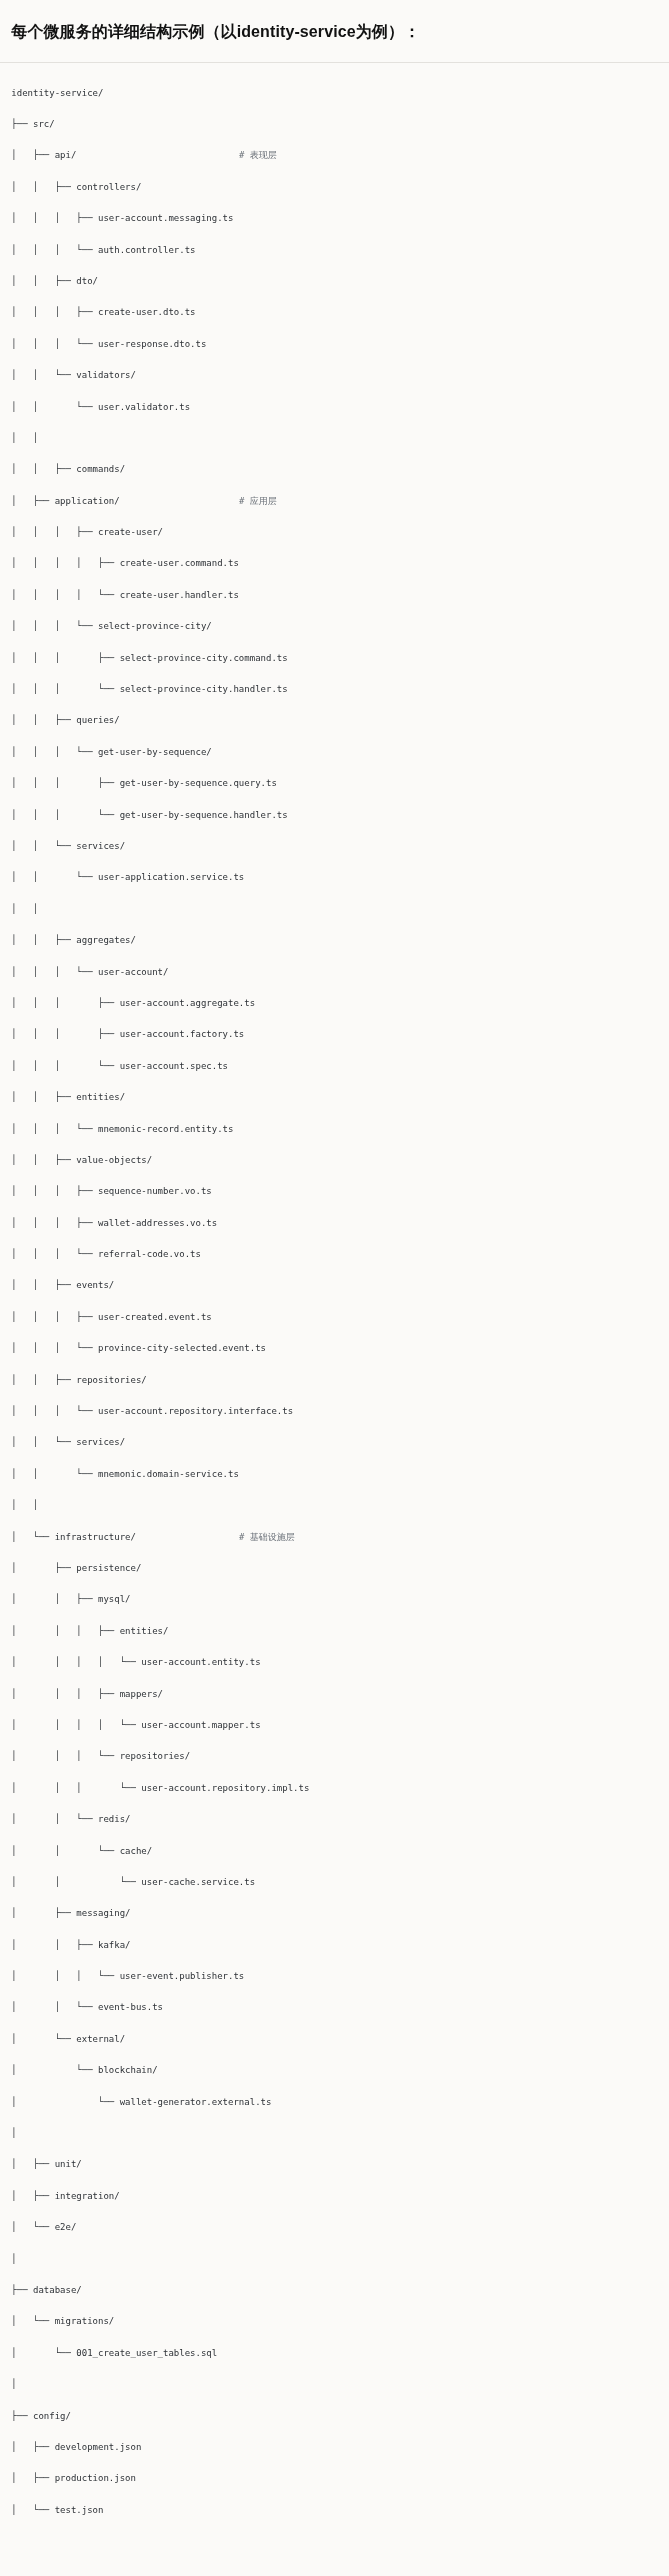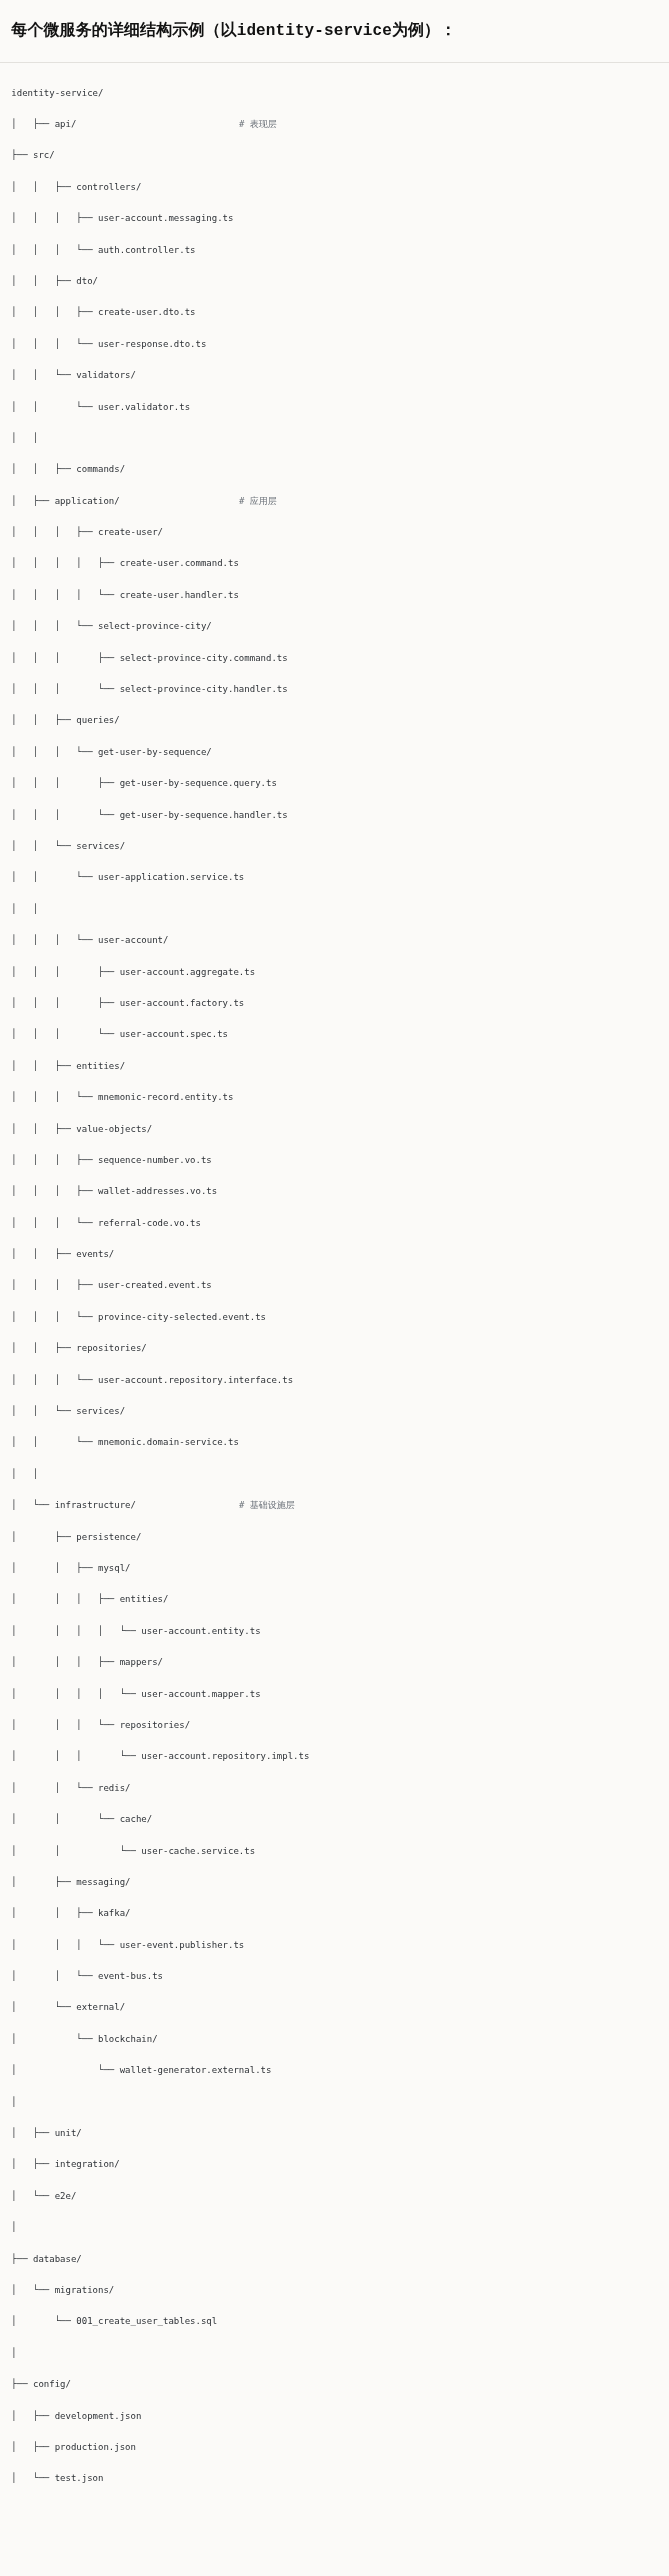--- a/index.html
+++ b/index.html
@@ -14,21 +14,21 @@
     -webkit-font-smoothing: antialiased;
   }
   .page {
     width: 669px;
     box-sizing: border-box;
     background: #fbfaf8;
   }
 
   
   .doc-heading {
-    font-family: Liberation Mono, monospace;
+    font-family: Liberation Sans, sans-serif;
     font-weight: bold;
     font-size: 16px;
     line-height: 1.35;
     color: #111111;
     padding: 10px 11.3px 8.8px 11.3px;
     letter-spacing: 0.1px;
   }
   .rule {
     border: 0;
     border-top: 0.6px solid #e3e1dd;
@@ -62,22 +62,22 @@
 <body>
 
 <div class="page">
 
   <h1 class="doc-heading">每个微服务的详细结构示例（以identity-service为例）：</h1>
 
   <hr class="rule">
 
   <div class="tree-block">
     <pre class="tree" id="tree-out"><span class="row"><span>identity-service/</span></span>
+<span class="row"><span>├── src/</span></span>
 <span class="row"><span>│   ├── api/</span><span>                              </span><span class="comment"># 表现层</span></span>
-<span class="row"><span>├── src/</span></span>
 <span class="row"><span>│   │   ├── controllers/</span></span>
 <span class="row"><span>│   │   │   ├── user-account.messaging.ts</span></span>
 <span class="row"><span>│   │   │   └── auth.controller.ts</span></span>
 <span class="row"><span>│   │   ├── dto/</span></span>
 <span class="row"><span>│   │   │   ├── create-user.dto.ts</span></span>
 <span class="row"><span>│   │   │   └── user-response.dto.ts</span></span>
 <span class="row"><span>│   │   └── validators/</span></span>
 <span class="row"><span>│   │       └── user.validator.ts</span></span>
 <span class="row"><span>│   │</span></span>
 <span class="row"><span>│   │   ├── commands/</span></span>
@@ -88,20 +88,21 @@
 <span class="row"><span>│   │   │   └── select-province-city/</span></span>
 <span class="row"><span>│   │   │       ├── select-province-city.command.ts</span></span>
 <span class="row"><span>│   │   │       └── select-province-city.handler.ts</span></span>
 <span class="row"><span>│   │   ├── queries/</span></span>
 <span class="row"><span>│   │   │   └── get-user-by-sequence/</span></span>
 <span class="row"><span>│   │   │       ├── get-user-by-sequence.query.ts</span></span>
 <span class="row"><span>│   │   │       └── get-user-by-sequence.handler.ts</span></span>
 <span class="row"><span>│   │   └── services/</span></span>
 <span class="row"><span>│   │       └── user-application.service.ts</span></span>
 <span class="row"><span>│   │</span></span>
+<span class="row"><span>│   │   ├── aggregates/</span></span>
 <span class="row"><span>│   │   │   └── user-account/</span></span>
 <span class="row"><span>│   │   │       ├── user-account.aggregate.ts</span></span>
 <span class="row"><span>│   │   │       ├── user-account.factory.ts</span></span>
 <span class="row"><span>│   │   │       └── user-account.spec.ts</span></span>
 <span class="row"><span>│   │   ├── entities/</span></span>
 <span class="row"><span>│   │   │   └── mnemonic-record.entity.ts</span></span>
 <span class="row"><span>│   │   ├── value-objects/</span></span>
 <span class="row"><span>│   │   │   ├── sequence-number.vo.ts</span></span>
 <span class="row"><span>│   │   │   ├── wallet-addresses.vo.ts</span></span>
 <span class="row"><span>│   │   │   └── referral-code.vo.ts</span></span>

